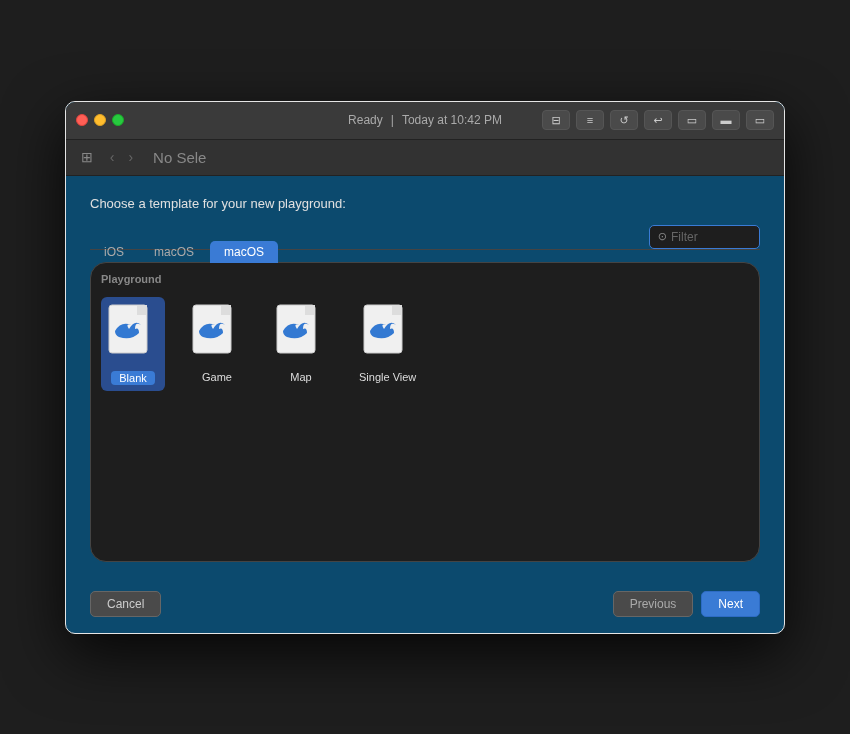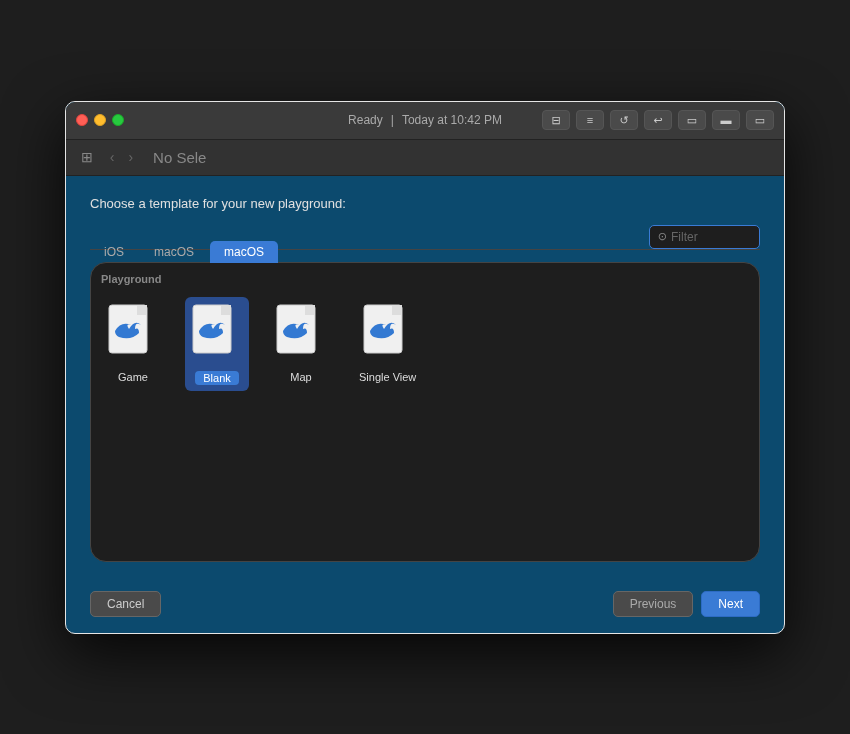--- a/index.html
+++ b/index.html
@@ -338,46 +338,46 @@
       </div>
       <div class="filter-input-wrap">
         <span class="filter-icon">⊙</span>
         <input class="filter-input" type="text" placeholder="Filter" style="">
       </div>
     </div>
 
     <div class="content-area">
       <div class="section-label">Playground</div>
       <div class="templates-grid">
+
+        <div class="template-item selected">
+          <div class="template-icon">
+            <svg viewBox="0 0 52 60" xmlns="http://www.w3.org/2000/svg">
+              <rect x="2" y="2" width="38" height="48" rx="3" fill="#f0f0f0" stroke="#ccc" stroke-width="1"></rect>
+              <polygon points="30,2 40,12 30,12" fill="#aaa"></polygon>
+              <rect x="30" y="2" width="10" height="10" fill="#ddd"></rect>
+
+              <path d="M8 28 Q14 18 24 22 Q18 20 22 26 Q28 16 34 22 Q28 18 28 26 Q32 24 32 30 Q24 38 12 34 Q8 32 8 28 Z" fill="#1e6cce" opacity="0.9"></path>
+            </svg>
+          </div>
+          <span class="template-label-badge">Blank</span>
+        </div>
 
         <div class="template-item">
           <div class="template-icon">
             <svg viewBox="0 0 52 60" xmlns="http://www.w3.org/2000/svg">
               <rect x="2" y="2" width="38" height="48" rx="3" fill="#f0f0f0" stroke="#ccc" stroke-width="1"></rect>
               <polygon points="30,2 40,12 30,12" fill="#aaa"></polygon>
               <rect x="30" y="2" width="10" height="10" fill="#ddd"></rect>
               <path d="M8 28 Q14 18 24 22 Q18 20 22 26 Q28 16 34 22 Q28 18 28 26 Q32 24 32 30 Q24 38 12 34 Q8 32 8 28 Z" fill="#1e6cce" opacity="0.9"></path>
             </svg>
           </div>
           <span class="template-label">Game</span>
         </div>
 
-        <div class="template-item selected">
-          <div class="template-icon">
-            <svg viewBox="0 0 52 60" xmlns="http://www.w3.org/2000/svg">
-              <rect x="2" y="2" width="38" height="48" rx="3" fill="#f0f0f0" stroke="#ccc" stroke-width="1"></rect>
-              <polygon points="30,2 40,12 30,12" fill="#aaa"></polygon>
-              <rect x="30" y="2" width="10" height="10" fill="#ddd"></rect>
-
-              <path d="M8 28 Q14 18 24 22 Q18 20 22 26 Q28 16 34 22 Q28 18 28 26 Q32 24 32 30 Q24 38 12 34 Q8 32 8 28 Z" fill="#1e6cce" opacity="0.9"></path>
-            </svg>
-          </div>
-          <span class="template-label-badge">Blank</span>
-        </div>
-
         <div class="template-item">
           <div class="template-icon">
             <svg viewBox="0 0 52 60" xmlns="http://www.w3.org/2000/svg">
               <rect x="2" y="2" width="38" height="48" rx="3" fill="#f0f0f0" stroke="#ccc" stroke-width="1"></rect>
               <polygon points="30,2 40,12 30,12" fill="#aaa"></polygon>
               <rect x="30" y="2" width="10" height="10" fill="#ddd"></rect>
               <path d="M8 28 Q14 18 24 22 Q18 20 22 26 Q28 16 34 22 Q28 18 28 26 Q32 24 32 30 Q24 38 12 34 Q8 32 8 28 Z" fill="#1e6cce" opacity="0.9"></path>
             </svg>
           </div>
           <span class="template-label">Map</span>

